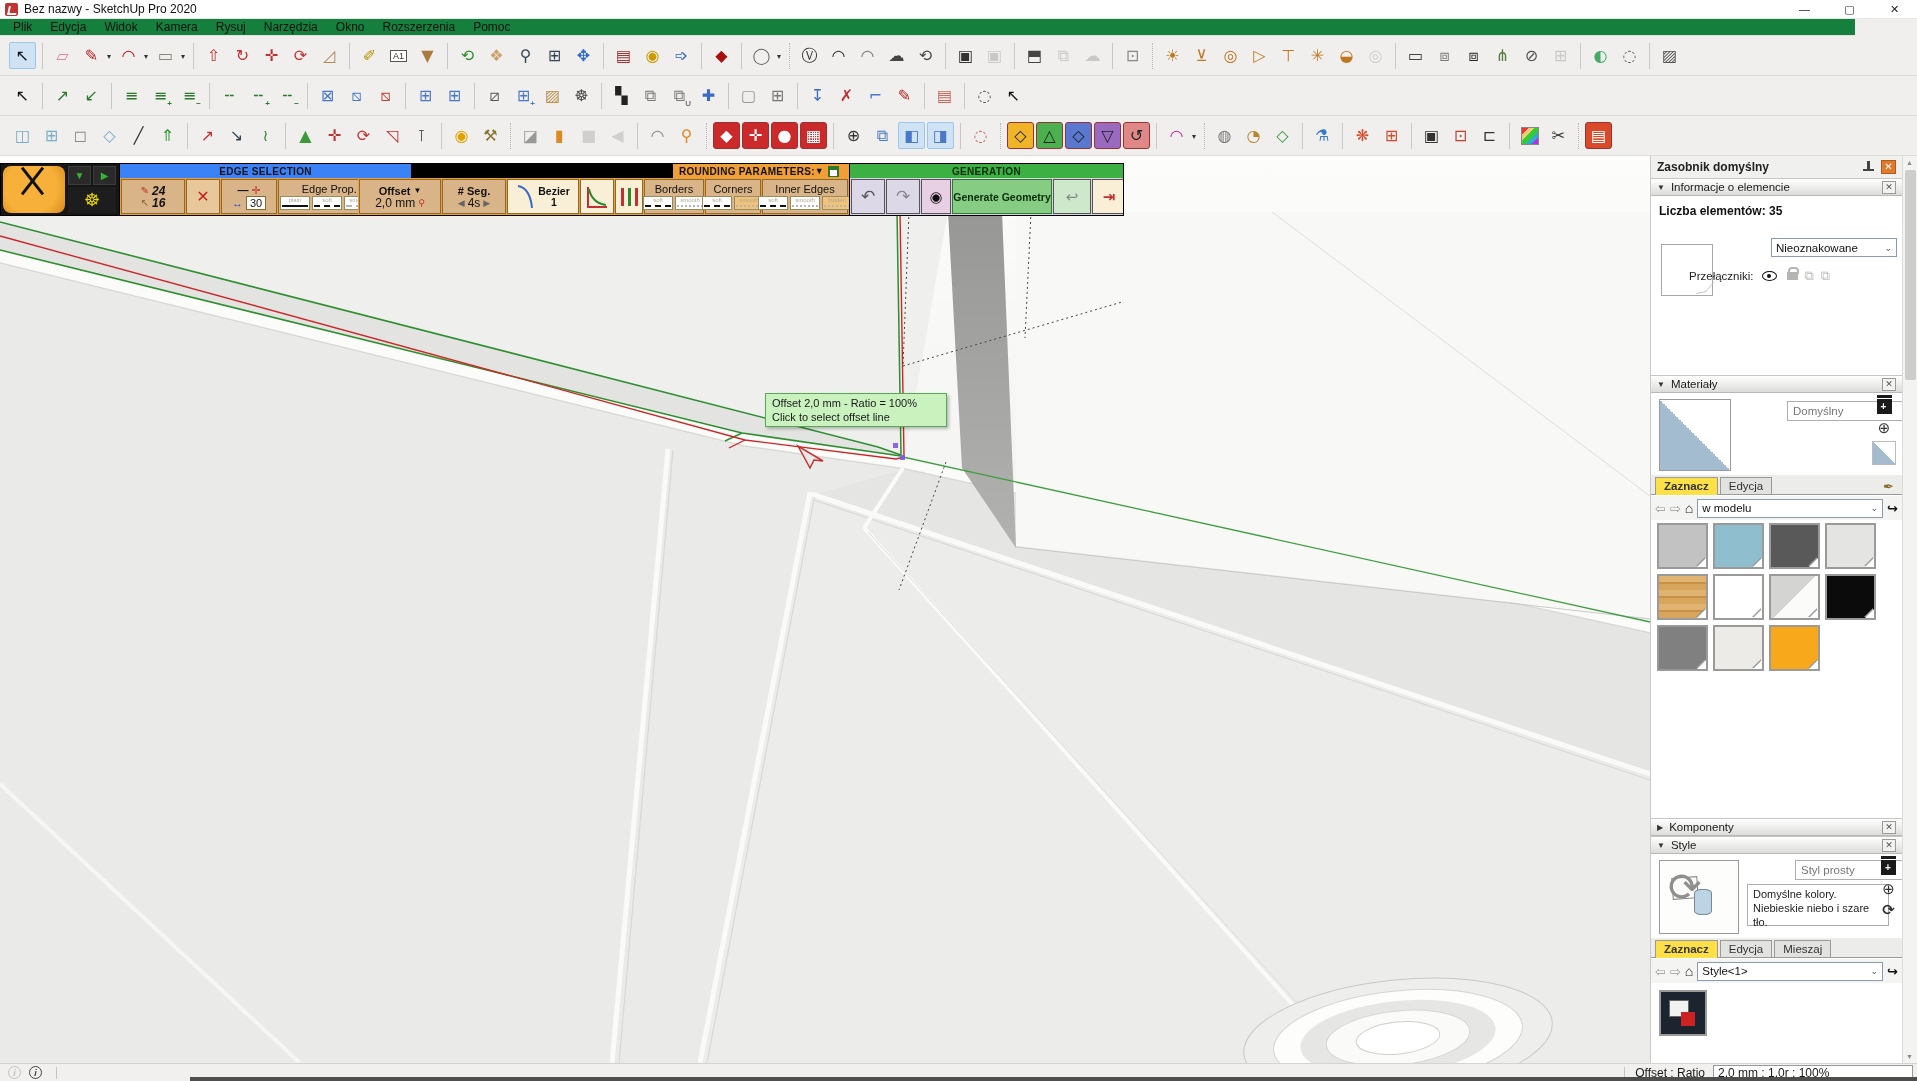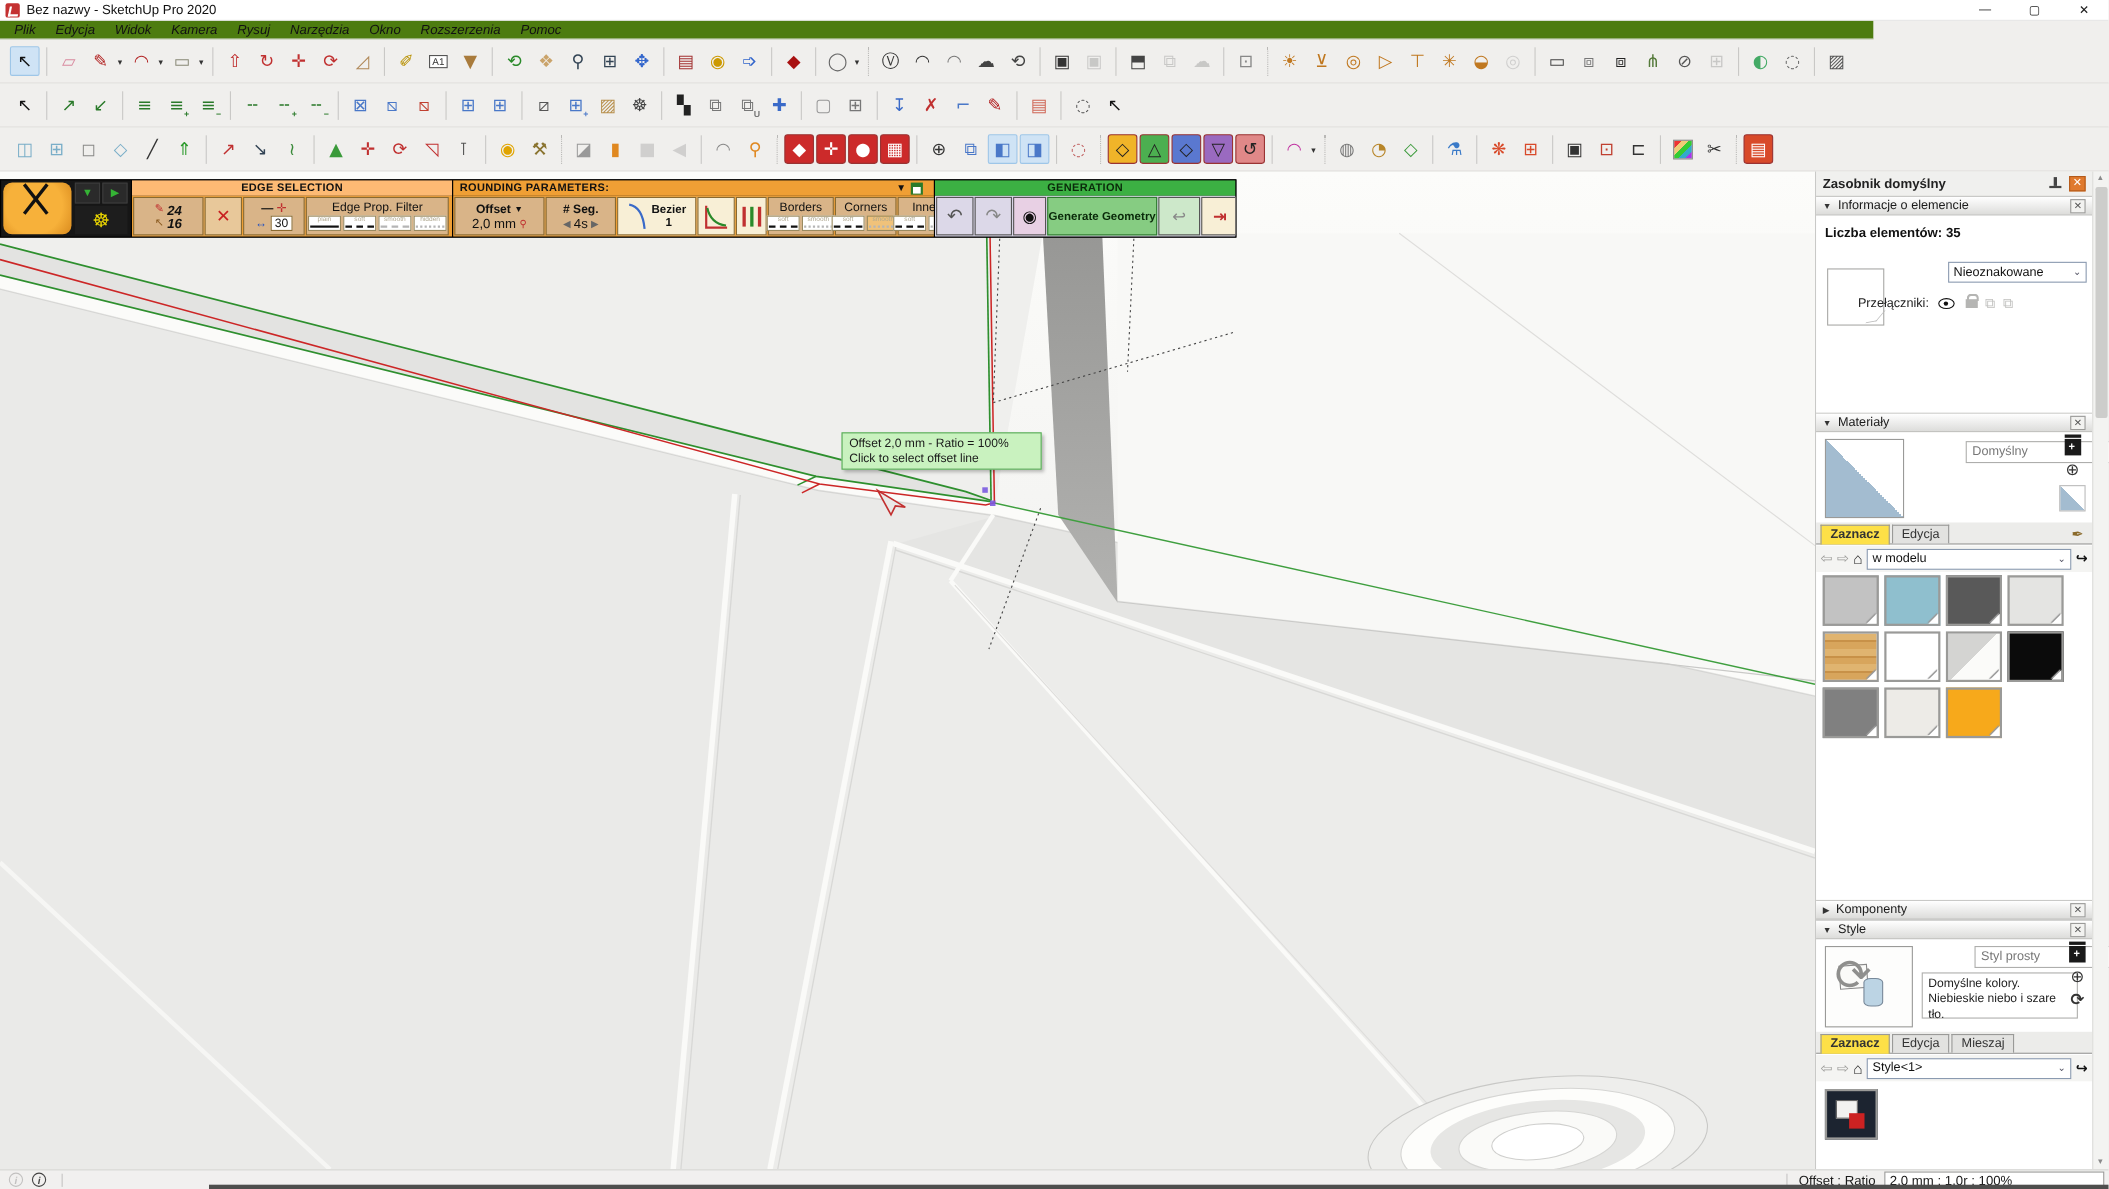--- a/index.html
+++ b/index.html
@@ -8,21 +8,21 @@
 
   
   #titlebar { left:0; top:0; width:1917px; height:19px; background:#ffffff; display:flex; align-items:center; border-bottom:1px solid #e6e6e6; }
   #app-icon { width:13px; height:13px; margin:0 6px 0 5px; background:#c43131; border-radius:2px; position:relative; }
   #app-icon::after { content:""; position:absolute; left:3px; top:3px; width:7px; height:7px; border-left:2px solid #fff; border-bottom:2px solid #fff; transform:skewX(-12deg); }
   #title-text { font-size:12px; color:#111; }
   #win-controls { margin-left:auto; display:flex; height:19px; }
   .win-btn { width:45px; height:19px; display:flex; align-items:center; justify-content:center; font-size:11px; color:#222; }
 
   
-  #menubar { left:0; top:19px; width:1703px; height:17px; background:#4d7c0f; display:flex; align-items:center; padding-left:4px; border-bottom:1px solid #e2e2e0;font-style:italic; }
+  #menubar { left:0; top:19px; width:1855px; height:17px; background:#15803d; display:flex; align-items:center; padding-left:4px; border-bottom:1px solid #e2e2e0; }
   .menu-item { font-size:12px; color:#111; padding:0 9px; height:17px; display:flex; align-items:center; }
 
   
   .tbrow { left:0; width:1917px; height:40px; background:#f0efed; border-bottom:1px solid #dddcda; display:flex; align-items:center; padding-left:8px; }
   #tbrow1 { top:36px; } #tbrow2 { top:76px; } #tbrow3 { top:116px; }
   .tb-btn { width:27px; height:27px; margin:0 1px; border:1px solid transparent; border-radius:2px; background:transparent; display:flex; align-items:center; justify-content:center; position:relative; flex:0 0 auto; }
   .tb-btn.hl { background:#cfe3f5; border-color:#9ec6e8; }
   .tb-btn .g { font-size:16px; line-height:1; font-family:"DejaVu Sans",sans-serif; }
   .tb-btn.dim { opacity:.45; }
   .tb-btn .dd { position:absolute; right:-7px; top:9px; font-size:8px; color:#333; }
@@ -42,23 +42,23 @@
   #fc-logo { width:62px; height:47px; margin:2px; background:radial-gradient(circle at 45% 45%, #f7b13a 60%, #d98a1d); border-radius:8px; position:relative; }
   #fc-logo::before, #fc-logo::after { content:""; position:absolute; left:28px; top:-2px; width:3px; height:34px; background:#111; transform:rotate(38deg); }
   #fc-logo::after { transform:rotate(-38deg); }
   #fc-mini { display:flex; flex-direction:column; flex:1; }
   #fc-mini-top { display:flex; }
   .fc-mini-btn { width:23px; height:19px; margin:2px 1px 1px; background:#2a2a2a; border:1px solid #3c3c3c; display:flex; align-items:center; justify-content:center; font-size:10px; color:#35b335; }
   #fc-gear { width:48px; height:26px; margin:1px; background:#1d1d1d; display:flex; align-items:center; justify-content:center; font-size:18px; color:#e8d400; }
   .fc-sec { display:flex; flex-direction:column; border-left:1px solid #000; }
   .fc-h { height:14px; font-size:10px; font-weight:bold; color:#111; display:flex; align-items:center; justify-content:center; letter-spacing:.3px; }
   .fc-body { flex:1; display:flex; align-items:stretch; padding:1px; gap:1px; overflow:hidden; }
-  #fc-es { width:292px; } #fc-es .fc-h { background:#fdba74; }
+  #fc-es { width:292px; } #fc-es .fc-h { background:#3b82f6; }
   #fc-es .fc-body, #fc-rp .fc-body { background:#ef9f35; }
-  #fc-rp { width:438px; } #fc-rp .fc-h { background:#ef9f35; justify-content:flex-start; padding:0 6px; }
+  #fc-rp { width:438px;align-items:flex-end; } #fc-rp .fc-h { background:#ef9f35; justify-content:flex-start; padding:0 6px; }
   #fc-gen { width:274px; } #fc-gen .fc-h { background:#3cb043; }
   #fc-gen .fc-body { background:#d8d4e6; }
   .fc-cell { background:#d9b488; border:1px solid #8a6a30; display:flex; flex-direction:column; align-items:center; justify-content:center; font-size:11px; color:#111; flex:0 0 auto; }
   .fc-cell.cream { background:#f8efd6; }
   .fc-row { display:flex; align-items:center; gap:3px; line-height:12px; }
   .fc-num { font-style:italic; font-weight:bold; font-size:12px; }
   .chipline { display:flex; gap:2px; margin-top:1px; }
   .chip { width:30px; background:#fff; border:1px solid #9a8a60; display:flex; flex-direction:column; align-items:center; padding:0 1px; }
   .chip.hl { background:#f0c27a; }
   .chip .lbl { font-size:6px; color:#b0a890; line-height:6px; }

